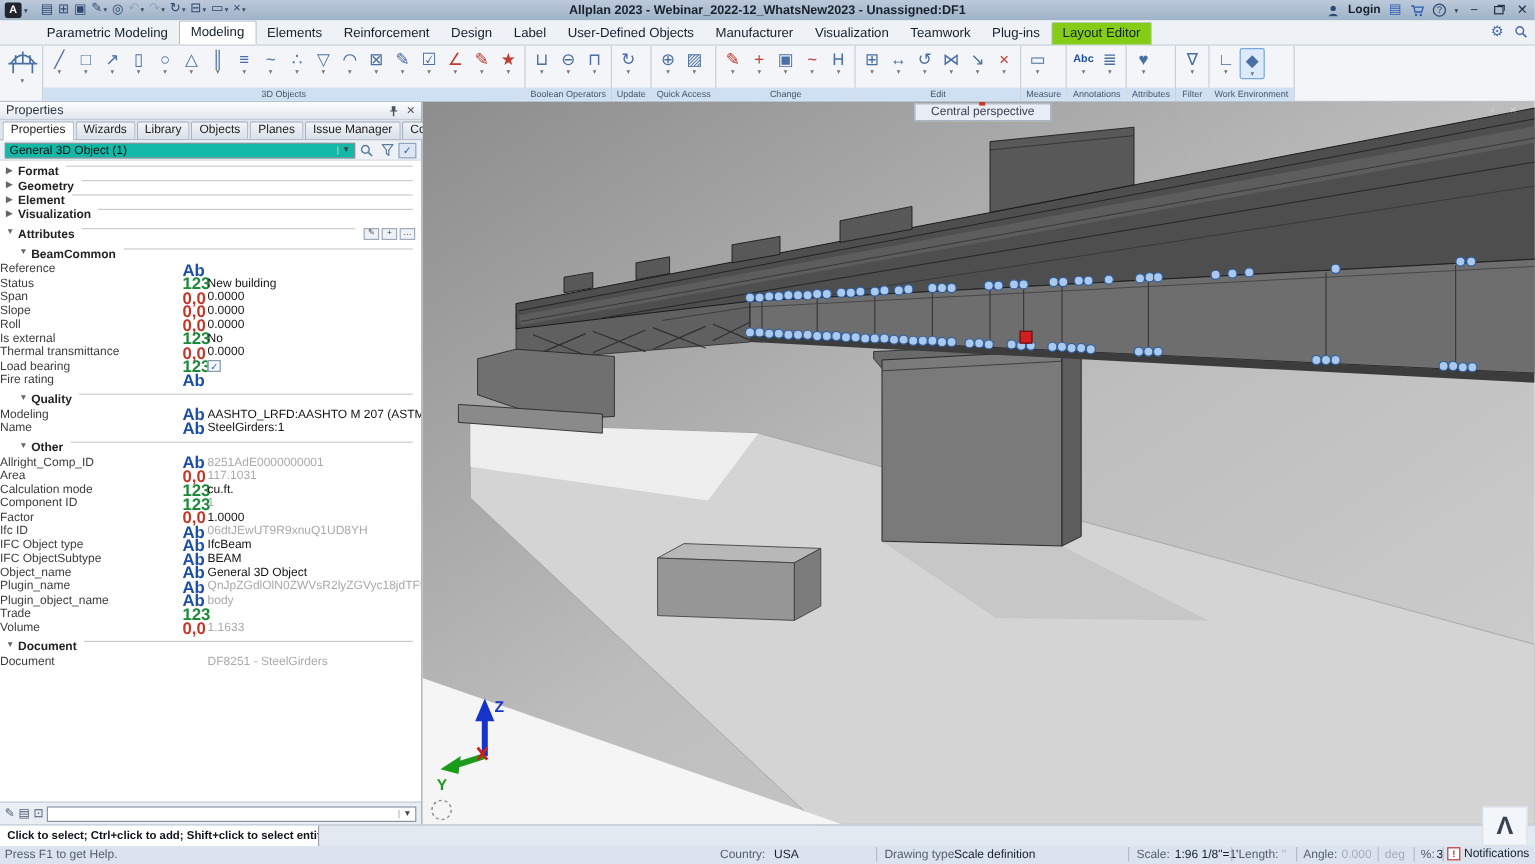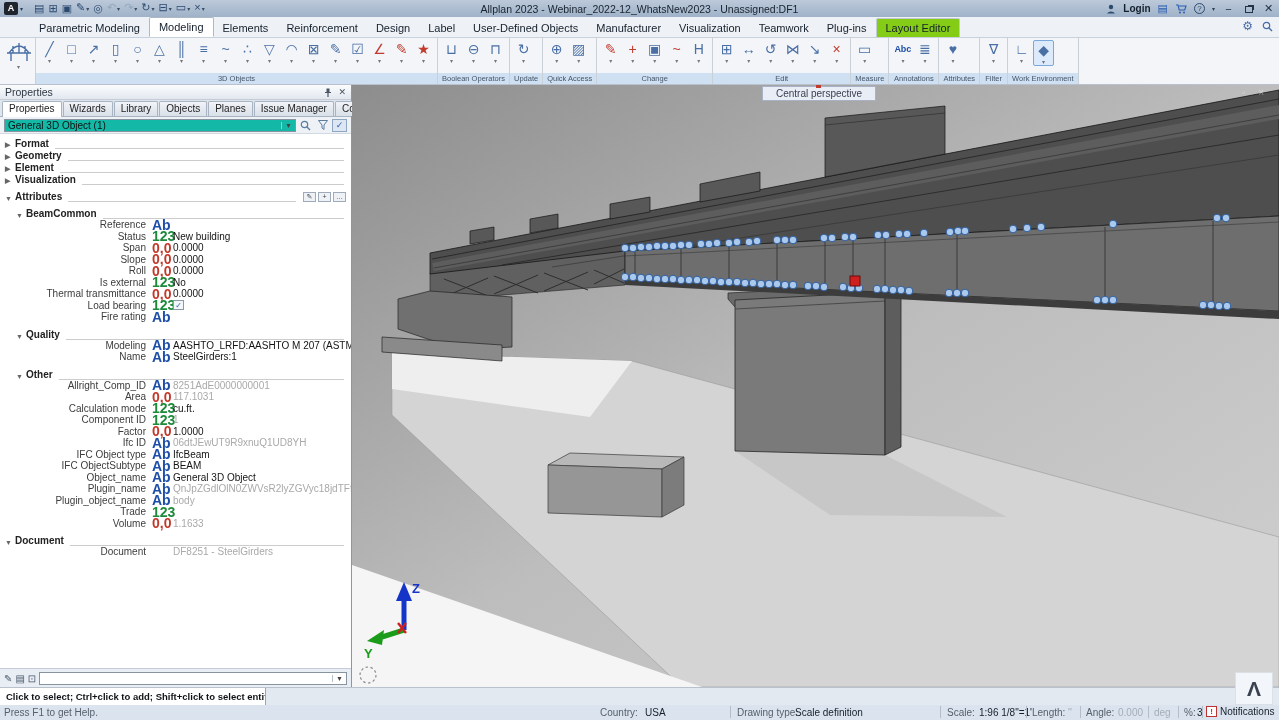--- a/index.html
+++ b/index.html
@@ -12,21 +12,21 @@
     display:flex; align-items:center; padding:0 4px; font-size:10.5px; color:#1c2a3a; }
   .tb-left { display:flex; align-items:center; gap:3px; }
   .aplogo { width:14px; height:13px; background:#20242c; color:#fff; font-weight:bold;
     font-size:9px; text-align:center; line-height:13px; border-radius:2px; }
   .tb-caret { font-size:6px; color:#2c3e55; }
   .qat { display:flex; align-items:center; gap:4px; margin-left:8px; }
   .qicon { color:#2c4a70; font-size:11px; line-height:15px; cursor:default; }
   .qicon.mut { color:#93a6ba; }
   .qicon .qc { font-size:6px; color:#3a4c62; margin-left:1px; }
   .tb-title { position:absolute; left:0; right:0; text-align:center; font-size:10.5px;
-    color:#18222e; pointer-events:none; }
+    color:#18222e; pointer-events:none;font-weight:bold; }
   .tb-right { margin-left:auto; display:flex; align-items:center; gap:7px; z-index:2; }
   .tb-right .wbtn { font-size:11px; color:#243246; width:13px; text-align:center; }
   .login-lab { font-size:10px; font-weight:bold; color:#16202c; }
   .icon-svg { display:inline-block; vertical-align:middle; }
   .restore-box { width:8px; height:7px; border:1px solid #243246; box-shadow:2px -2px 0 -1px #243246; }
 
   
   .menubar { height:21px; background:#eef1f5; display:flex; align-items:flex-end;
     padding:0 2px; border-bottom:1px solid #c9d1da; position:relative; }
   .mtabs { display:flex; align-items:flex-end; height:100%; padding-left:28px; }
@@ -73,31 +73,31 @@
   .p-tab.active { background:#fff; font-weight:normal; position:relative; top:1px; padding-bottom:3px; }
   .p-filter { height:17px; display:flex; align-items:center; gap:2px; padding:1px 4px;
     background:#eef1f5; border-bottom:1px solid #d3d9e0; }
   .p-combo { flex:1; height:13px; background:#14b8a6; border:1px solid #87949f;
     display:flex; align-items:center; font-size:10px; color:#111; padding:0 3px; }
   .p-combo .cbx { margin-left:auto; font-size:7px; color:#444; border-left:1px solid #b7c0c9;
     padding-left:3px; }
   .pf-btn { width:15px; height:13px; display:flex; align-items:center; justify-content:center; }
   .pf-btn.pressed { background:#dce7f3; border:1px solid #8fa6c0; }
   .p-tree { flex:1; background:#fff; padding-top:3px; overflow:hidden; }
-  .psec { display:flex; align-items:flex-end; height:12px; font-size:10px; font-weight:bold;
+  .psec { display:flex; align-items:flex-start; height:12px; font-size:10px; font-weight:bold;
     color:#222; margin-top:5px; }
   .psec.tight { margin-top:1px; height:11px; }
   .psec.lvl0 { padding-left:5px; } .psec.lvl1 { padding-left:16px; }
   .tri { width:10px; color:#666; font-size:7px; }
   .prule { flex:1; border-top:1px solid #ccc; margin:0 7px 0 6px; }
   .psec-btns { display:flex; gap:2px; margin-right:5px; }
   .psec-btn { min-width:13px; height:10px; border:1px solid #9fabb9; background:#eef2f7;
     font-size:7px; font-weight:normal; color:#444; line-height:8px; text-align:center; padding:0 1px; }
   .prow { display:flex; align-items:center; height:11.5px; font-size:10px; }
-  .plab { width:152px; text-align:right; padding-right:6px; color:#3c3c3c; white-space:nowrap; }
+  .plab { width:152px; text-align:left; padding-right:6px; color:#3c3c3c; white-space:nowrap; }
   .pbadge { width:21px; font-weight:bold; font-size:14px; }
   .b-ab { color:#1d4fa8; } .b-num { color:#1c8a3a; } .b-dec { color:#c2392b; }
   .pval { flex:1; color:#141414; white-space:nowrap; overflow:hidden; }
   .pval.muted { color:#a9a9a9; }
   .pchk { width:11px; height:10px; border:1px solid #8899aa; background:#f4f7fa;
     font-size:8px; line-height:9px; text-align:center; color:#2a5db0; }
   .p-dialog { height:19px; display:flex; align-items:center; gap:3px; padding:0 4px;
     background:#e9eef4; border-top:1px solid #c5ccd6; }
   .pd-icon { font-size:10px; color:#4a5a6c; }
   .pd-combo { flex:1; height:13px; background:#fff; border:1px solid #87949f;

